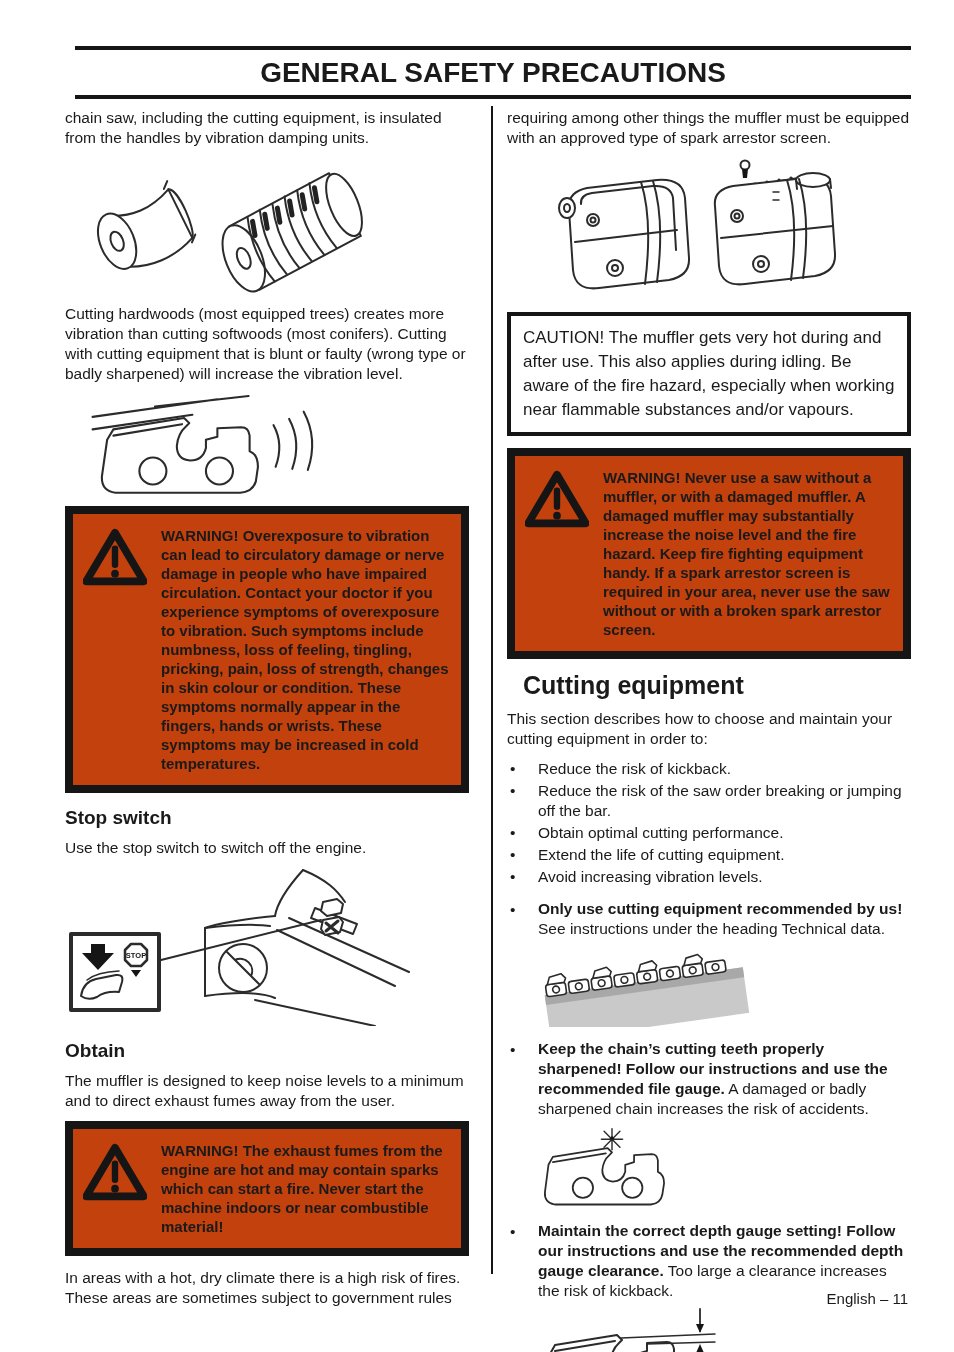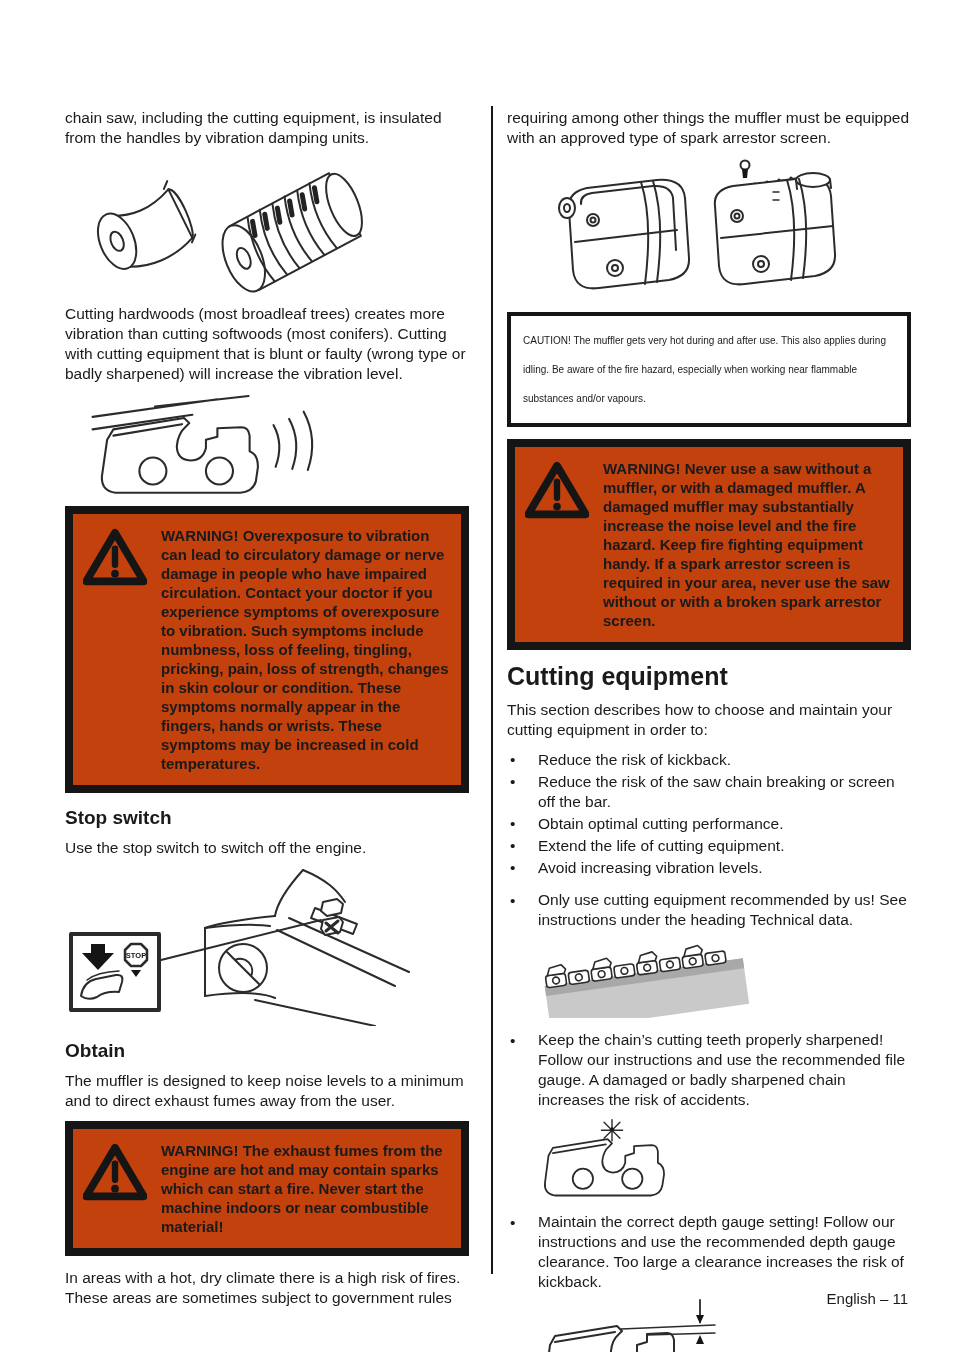--- a/index.html
+++ b/index.html
@@ -12,51 +12,54 @@
     border-top:4px solid #151515; border-bottom:4px solid #151515;
     text-align:center; padding:7px 0 6px;
   }
   .header .title { font-size:28px; font-weight:bold; letter-spacing:0px; line-height:32px; }
   .divider { position:absolute; left:491px; top:106px; width:2px; height:1168px; background:#151515; }
   .col { position:absolute; top:108px; width:404px; font-size:15.5px; line-height:20px; }
   .col-left { left:65px; }
   .col-right { left:507px; }
   .para { margin:0 0 10px; }
   .para.last { margin-bottom:0; }
-  h2.sec { font-size:25px; font-weight:bold; margin:10px 0 10px; line-height:28px; }
+  h2.sec { font-size:25px; font-weight:bold; margin:10px 16px 10px; line-height:28px; }
   h3.sub { font-size:19px; font-weight:bold; margin:14px 0 9px; line-height:22px; }
   .warning-box {
     display:flex; align-items:flex-start; background:#c2410c;
     border:8px solid #151515; padding:12px 8px 12px 10px; margin:6px 0 12px;
   }
   .warning-box .w-icon { flex:none; width:64px; margin-right:14px; padding-top:2px; }
   .warning-box .w-text { font-weight:bold; font-size:15px; line-height:19px; }
   .caution-box {
     border:4px solid #151515; background:#fff; padding:10px 12px; margin:4px 0 12px;
-    font-size:10px; line-height:29px;
+    font-size:17px; line-height:24px;
   }
   .bullets { margin:0 0 4px; }
   .b-item { display:flex; margin:0 0 2px; }
   .b-dot { flex:none; width:28px; padding-left:3px; }
   .rule-item { display:flex; margin:12px 0 6px; }
   .rule-item .b-dot { padding-top:1px; }
-  .rule-text .bold { font-weight:normal; }
+  .rule-text .bold { font-weight:bold; }
   .illus { margin:4px 0 8px; }
   .footer {
     position:absolute; left:0; top:1290px; width:908px; text-align:right; font-size:15px;
   }
   svg { display:block; }
   .ind25 { margin-left:25px; }
   .ind30 { margin-left:30px; }
 </style>
 </head>
 <body>
 
 <div class="page">
 
+  <div class="header">
+    <div class="title">GENERAL SAFETY PRECAUTIONS</div>
+  </div>
 
   <div class="divider"></div>
 
   <div class="col col-left">
 
     <p class="para">chain saw, including the cutting equipment, is insulated from the handles by vibration damping units.</p>
 
     <div class="illus ind25">
       <svg width="300" height="138" viewBox="0 0 300 138">
         <g fill="#fff" stroke="#2b2b2b" stroke-width="2" stroke-linecap="round" stroke-linejoin="round">
@@ -74,21 +77,21 @@
             <ellipse cx="157" cy="83" rx="18" ry="35"></ellipse>
             <ellipse cx="157" cy="83" rx="6" ry="11"></ellipse>
             <ellipse cx="270" cy="71" rx="14" ry="33"></ellipse>
             <path d="M176,46 q-10,36 1,70 M190,44 q-10,36 1,70 M204,43 q-10,36 1,70 M218,41 q-10,36 1,70 M232,40 q-10,36 1,70 M246,38 q-10,36 1,70" fill="none"></path>
             <path d="M179,52 l-3,14 M193,50 l-3,14 M207,49 l-3,14 M221,47 l-3,14 M235,46 l-3,14 M249,44 l-3,14" stroke-width="5" stroke="#222"></path>
           </g>
         </g>
       </svg>
     </div>
 
-    <p class="para">Cutting hardwoods (most broadleaf trees) creates more vibration than cutting softwoods (most conifers). Cutting with cutting equipment that is blunt or faulty (wrong type or badly sharpened) will increase the vibration level.</p>
+    <p class="para">Cutting hardwoods (most equipped trees) creates more vibration than cutting softwoods (most conifers). Cutting with cutting equipment that is blunt or faulty (wrong type or badly sharpened) will increase the vibration level.</p>
 
     <div class="illus ind25">
       <svg width="235" height="104" viewBox="0 0 225 100">
         <g fill="none" stroke="#2b2b2b" stroke-width="2" stroke-linecap="round" stroke-linejoin="round">
           <path d="M2,22 L122,5 M2,34 L98,20 M62,12 L152,2"></path>
           <path d="M24,95 Q10,93 11,79 L16,44 L22,34 L90,23 L95,28 L92,31 Q84,38 83,50 Q83,63 96,64 Q108,64 111,52 L111,44 L122,41 L122,33 L145,32 Q152,32 153,40 L153,55 Q161,58 161,70 L159,84 Q156,94 144,95 Z" fill="#fff"></path>
           <path d="M22,40 L88,29"></path>
           <circle cx="60" cy="74" r="13"></circle>
           <circle cx="124" cy="74" r="13"></circle>
           <path d="M176,30 q10,18 2,40 M191,24 q12,22 3,48 M205,17 q14,26 4,56"></path>
@@ -220,21 +223,21 @@
     <h2 class="sec">Cutting equipment</h2>
     <p class="para">This section describes how to choose and maintain your cutting equipment in order to:</p>
 
     <div class="bullets">
       <div class="b-item">
         <span class="b-dot">•</span>
         <span>Reduce the risk of kickback.</span>
       </div>
       <div class="b-item">
         <span class="b-dot">•</span>
-        <span>Reduce the risk of the saw chain breaking or screen off the bar.</span>
+        <span>Reduce the risk of the saw order breaking or jumping off the bar.</span>
       </div>
       <div class="b-item">
         <span class="b-dot">•</span>
         <span>Obtain optimal cutting performance.</span>
       </div>
       <div class="b-item">
         <span class="b-dot">•</span>
         <span>Extend the life of cutting equipment.</span>
       </div>
       <div class="b-item">

